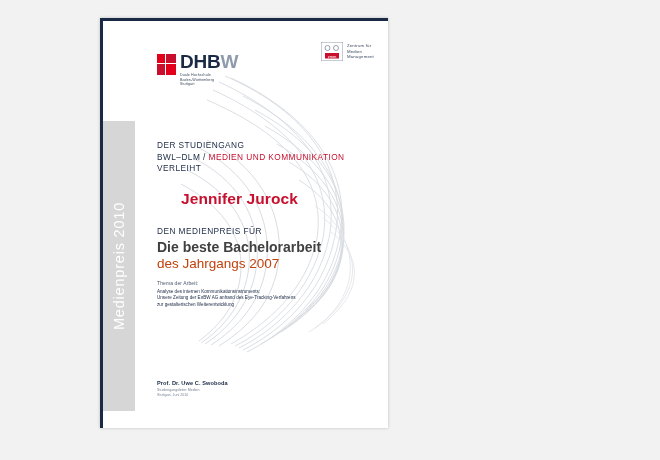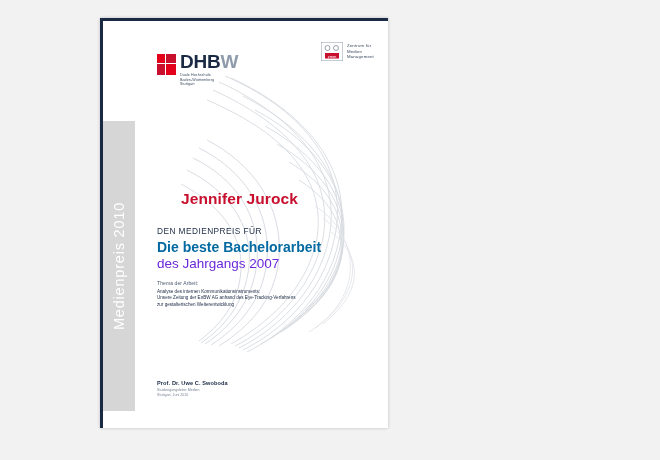--- a/index.html
+++ b/index.html
@@ -184,29 +184,29 @@
     font-size: 8.3px;
     letter-spacing: 0.45px;
     color: #1b2a44;
   }
   .prize-title {
     position: absolute;
     left: 22px;
     top: 221px;
     font-size: 14px;
     font-weight: bold;
-    color: #0369a1;
+    color: #404040;
     line-height: 16px;
   }
   .prize-year {
     position: absolute;
     left: 22px;
     top: 238px;
     font-size: 13.5px;
-    color: #6d28d9;
+    color: #c2410c;
     line-height: 16px;
   }
 
   .thema-label {
     position: absolute;
     left: 22px;
     top: 262px;
     font-size: 5px;
     color: #49586c;
     letter-spacing: 0.1px;
@@ -309,20 +309,25 @@
             <text x="22" y="31" font-family="Liberation Sans, sans-serif" font-size="8" fill="#ffffff" text-anchor="middle">zmm</text>
           </svg>
           <div class="zmm-text">
             <div>Zentrum für</div>
             <div>Medien</div>
             <div>Management</div>
           </div>
         </div>
       </div>
 
+      <div class="line-studiengang">
+        <div>DER STUDIENGANG</div>
+        <div><span>BWL–DLM / </span><span class="red">MEDIEN UND KOMMUNIKATION</span></div>
+        <div>VERLEIHT</div>
+      </div>
 
       <div class="awardee">Jennifer Jurock</div>
 
       <div class="prize-intro">DEN MEDIENPREIS FÜR</div>
       <div class="prize-title">Die beste Bachelorarbeit</div>
       <div class="prize-year">des Jahrgangs 2007</div>
 
       <div class="thema-label">Thema der Arbeit:</div>
       <div class="thema-text" style="white-space:pre-line">Analyse des internen Kommunikationsinstruments:
 Unsere Zeitung der EnBW AG anhand des Eye-Tracking-Verfahrens

